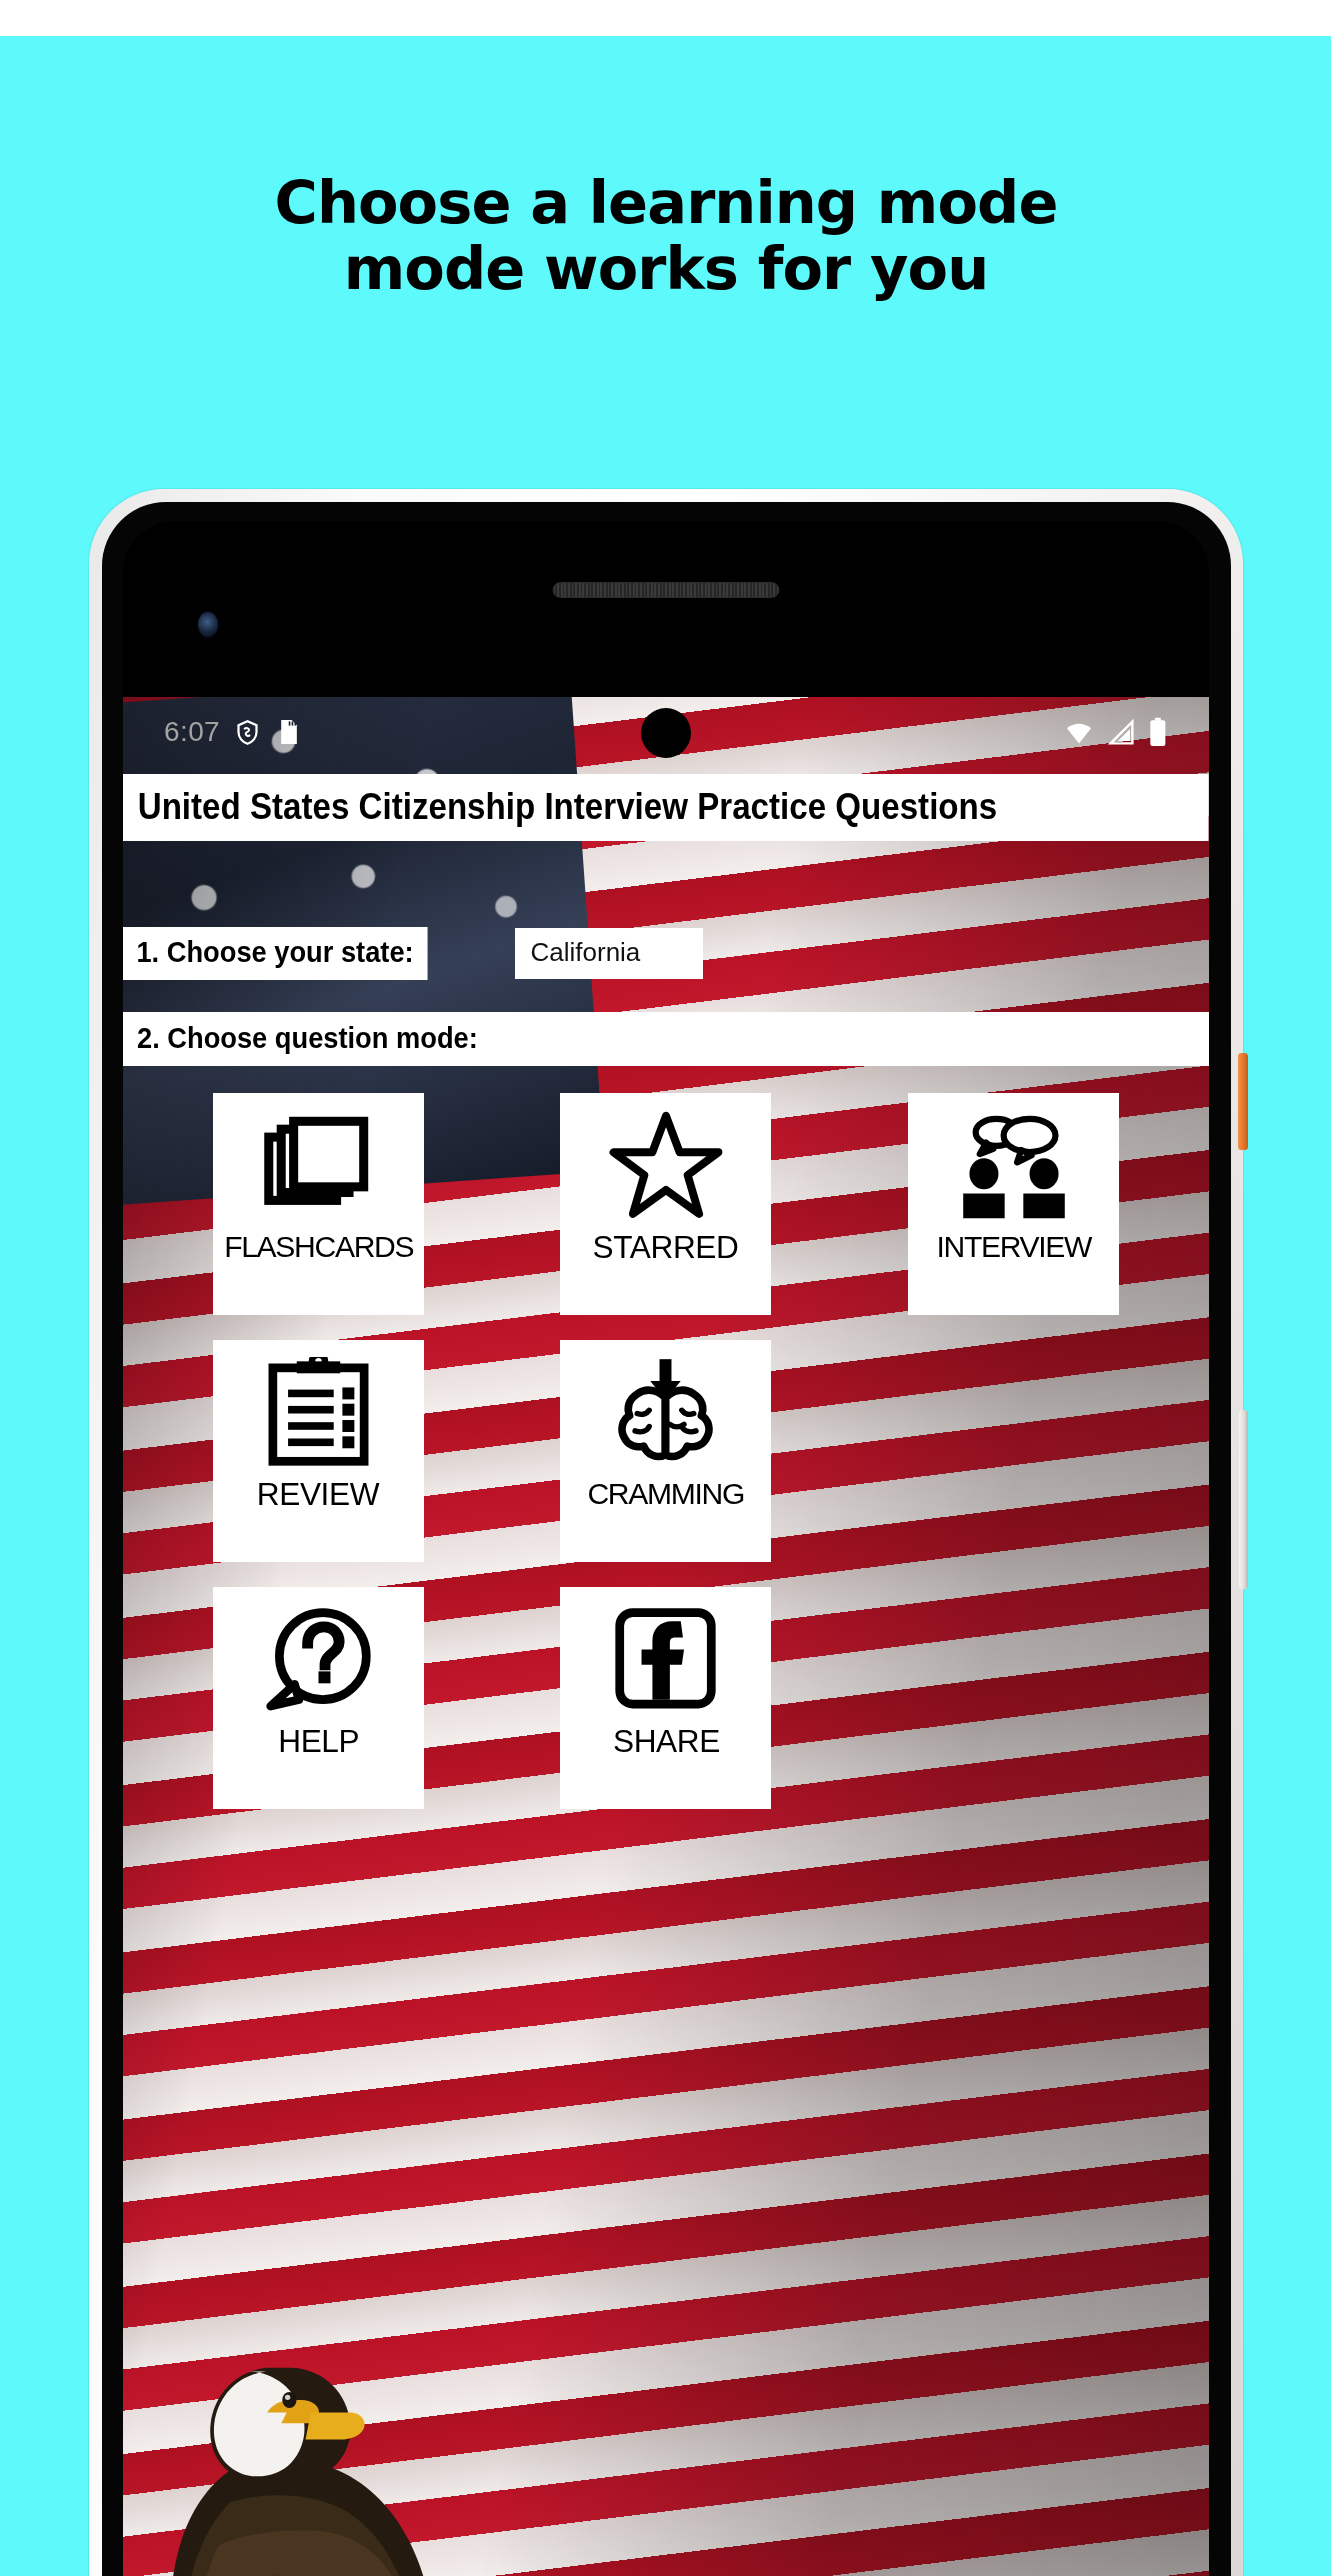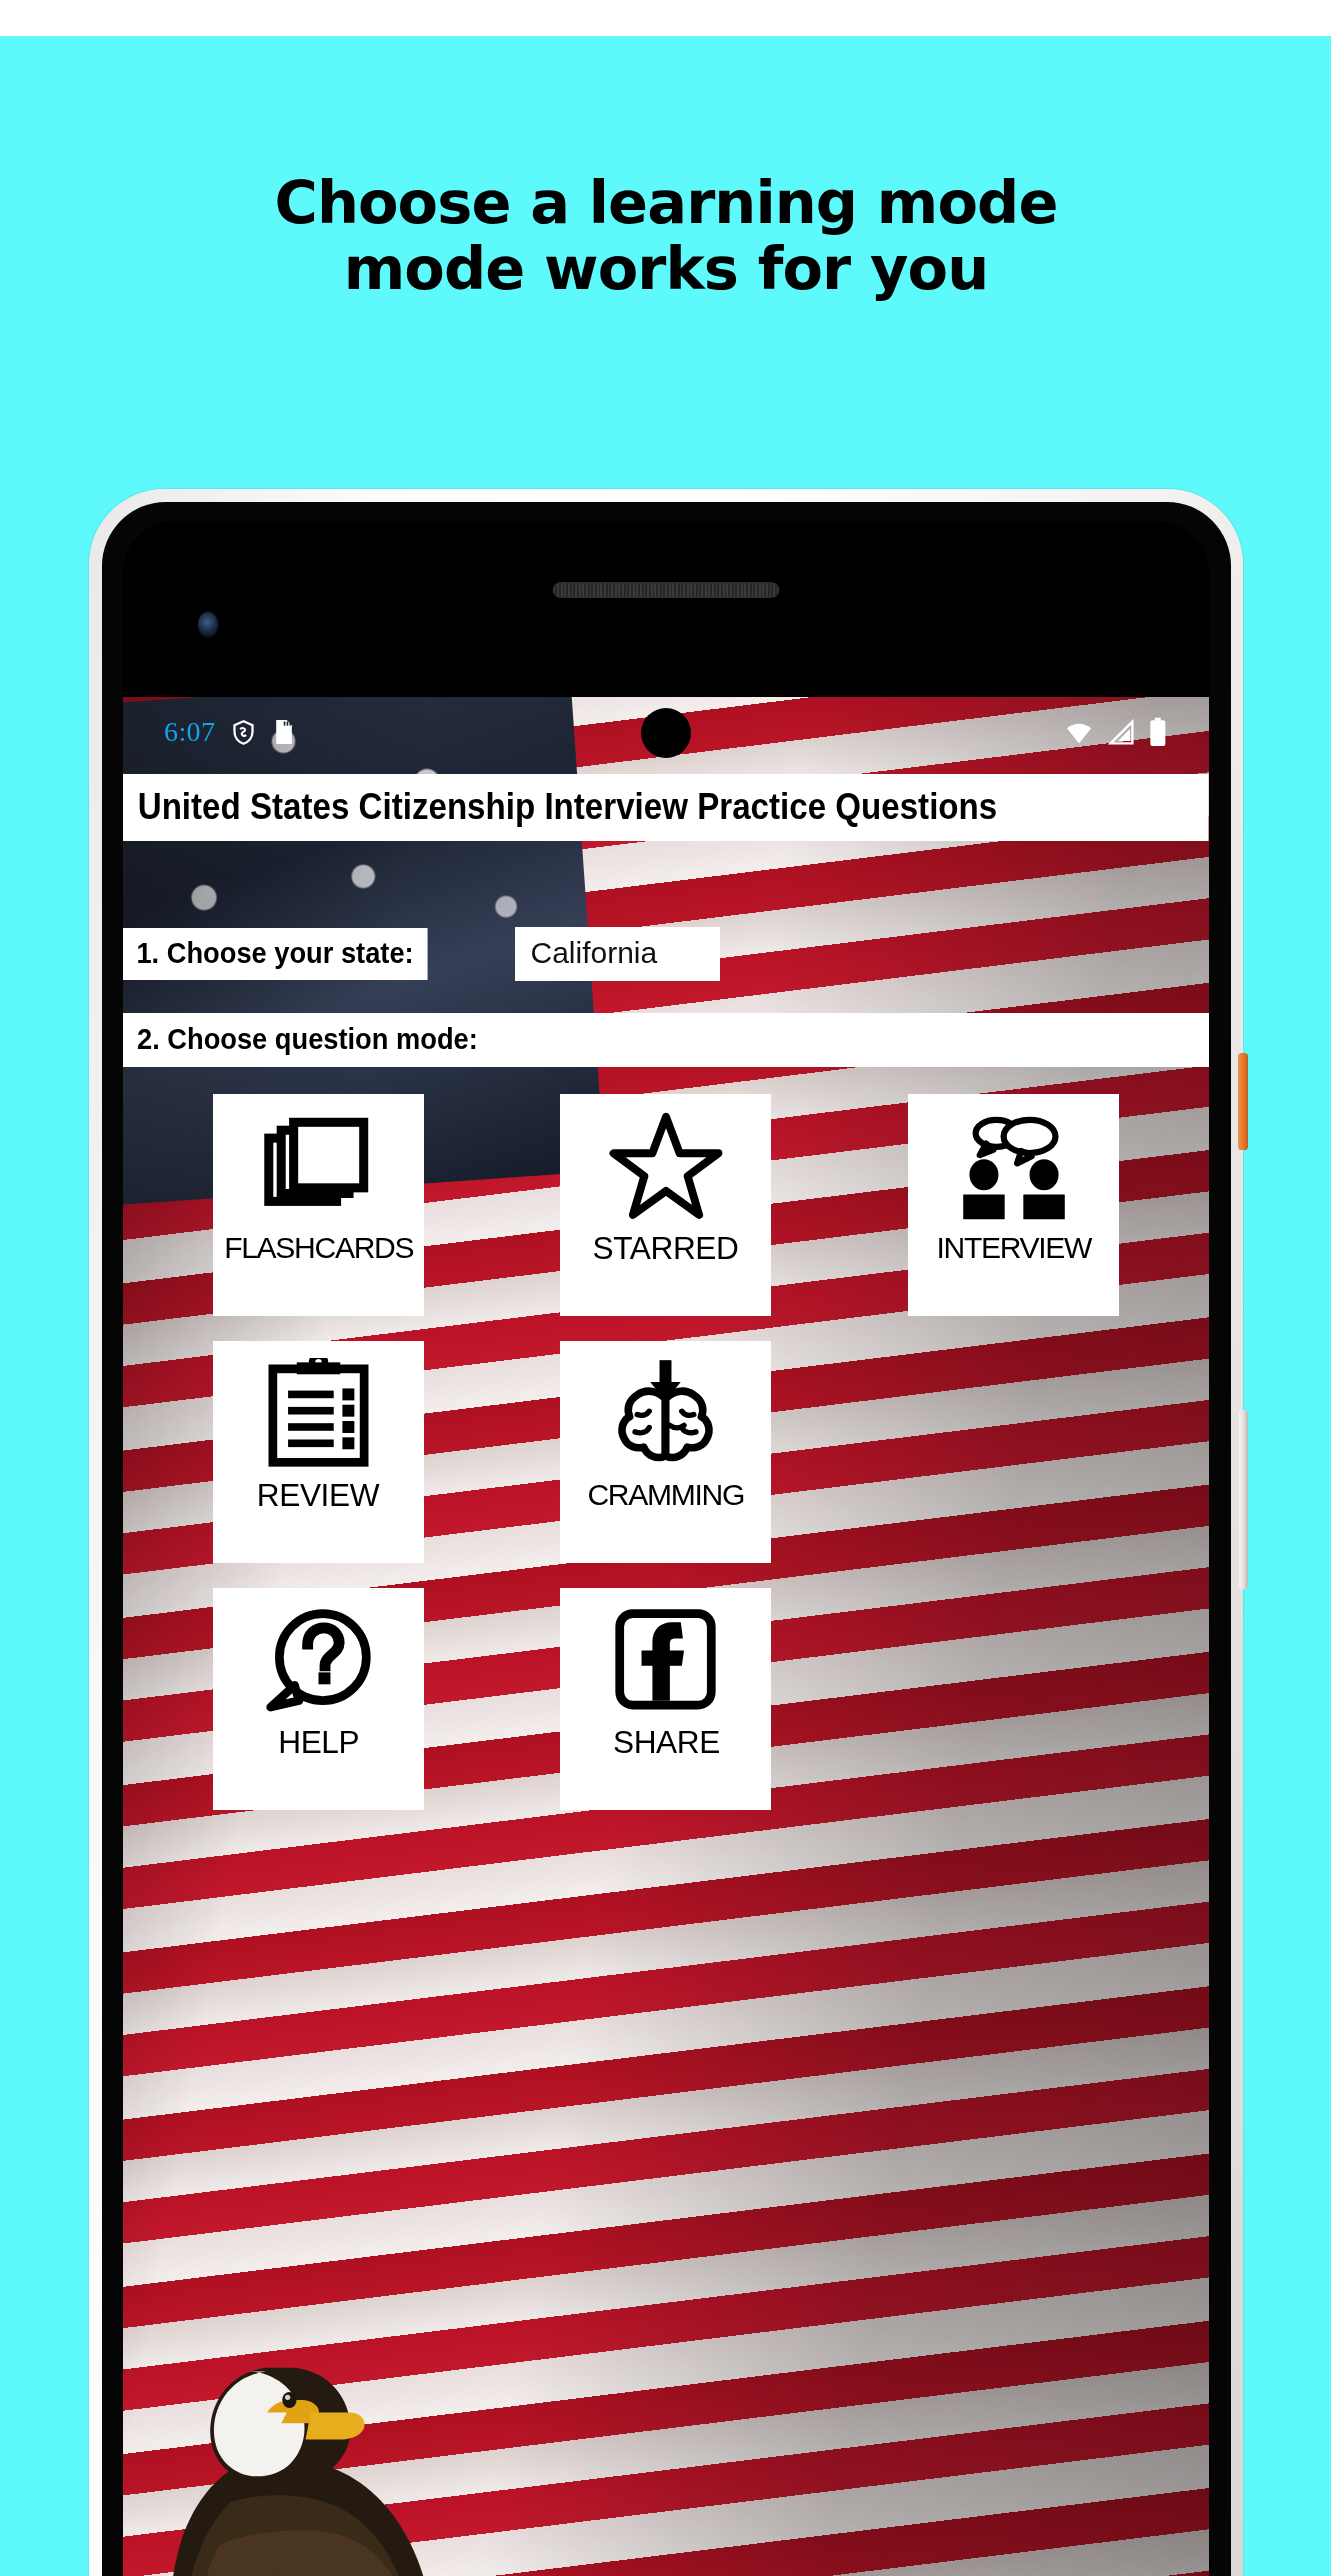--- a/index.html
+++ b/index.html
@@ -145,23 +145,22 @@
     width:322px; height:376px;
   }
 
   
   .statusbar{
     position:absolute;
     left:0; top:0; right:0;
     height:70px;
     display:flex; align-items:center;
     padding:0 41px;
-    color:#0ea5e9;
+    color:#a3a3a3;
     z-index:5;
-    font-family:Liberation Serif, serif;
   }
   .sb-left{ display:flex; align-items:center; gap:14.3px; }
   .sb-time{ font-size:28px; letter-spacing:0.4px; }
   .sb-right{ margin-left:auto; display:flex; align-items:center; gap:12.5px; }
   .punch{
     position:absolute;
     left:50%; transform:translateX(-50%);
     top:10.7px;
     width:50px; height:50px;
     border-radius:50%;
@@ -199,21 +198,21 @@
     font-size:29px;
     padding:9px 14.3px 10.7px 14.3px;
     font-family:"Liberation Sans Narrow","Liberation Sans", sans-serif;
     transform:scaleX(.94);
     transform-origin:left center;
   }
   .state-value{
     margin-left:68px;
     background:#fff;
     color:#111;
-    font-size:30px;
+    font-size:26px;
     padding:9px 63px 10.7px 16px;
     font-family:"Liberation Sans", sans-serif;
   }
   .row-mode{
     margin-top:32px;
     background:#fff;
     color:#000;
     font-weight:bold;
     font-size:29px;
     padding:9.8px 14.3px 11.6px 14.3px;

